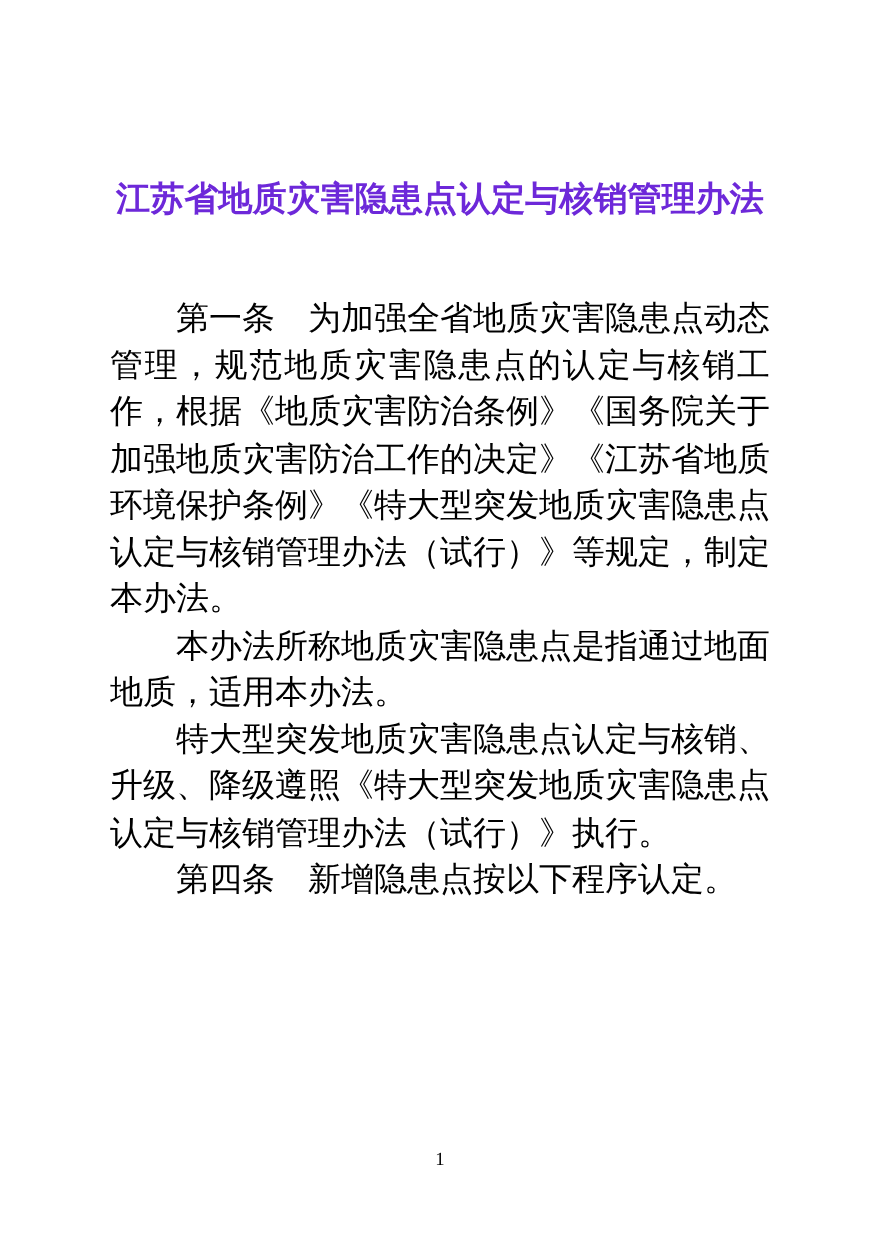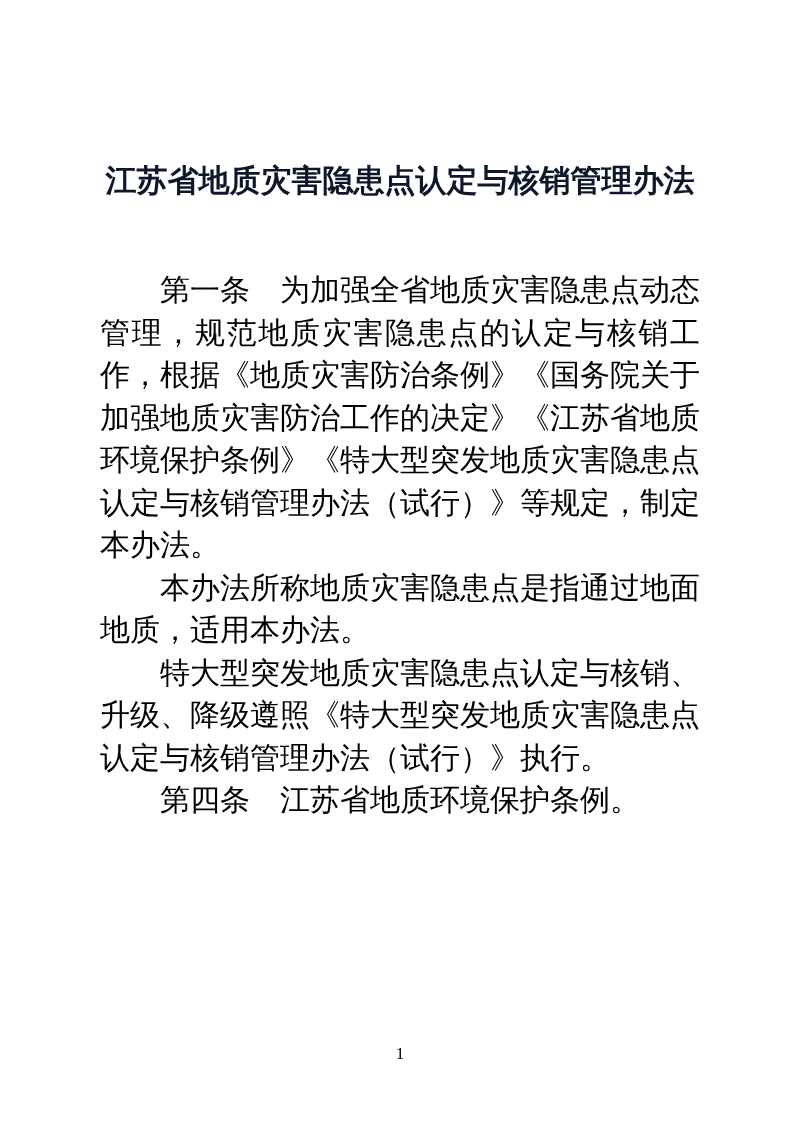--- a/index.html
+++ b/index.html
@@ -16,21 +16,21 @@
     font-family: "Liberation Serif", "DejaVu Serif", serif;
     overflow: hidden;
   }
   .doc-title {
     margin: 0;
     padding: 160px 56px 0 56px;
     font-size: 31px;
     line-height: 42px;
     font-weight: bold;
     text-align: center;
-    color: #0f172a;
+    color: #6d28d9;
   }
   .doc-body {
     margin: 67px 100px 0 100px;
     font-size: 30px;
     line-height: 42.5px;
     text-align: justify;
     text-justify: inter-ideograph;
   }
   .doc-body p {
     margin: 0;
@@ -51,17 +51,17 @@
 </head>
 <body>
 
 <div class="page">
   <h1 class="doc-title">江苏省地质灾害隐患点认定与核销管理办法</h1>
 
   <div class="doc-body">
     <p>第一条　为加强全省地质灾害隐患点动态管理，规范地质灾害隐患点的认定与核销工作，根据《地质灾害防治条例》《国务院关于加强地质灾害防治工作的决定》《江苏省地质环境保护条例》《特大型突发地质灾害隐患点认定与核销管理办法（试行）》等规定，制定本办法。</p>
     <p>本办法所称地质灾害隐患点是指通过地面地质，适用本办法。</p>
     <p>特大型突发地质灾害隐患点认定与核销、升级、降级遵照《特大型突发地质灾害隐患点认定与核销管理办法（试行）》执行。</p>
-    <p>第四条　江苏省地质环境保护条例。</p>
+    <p>第四条　新增隐患点按以下程序认定。</p>
   </div>
 
   <div class="page-number">1</div>
 </div>
 
 </body></html>

